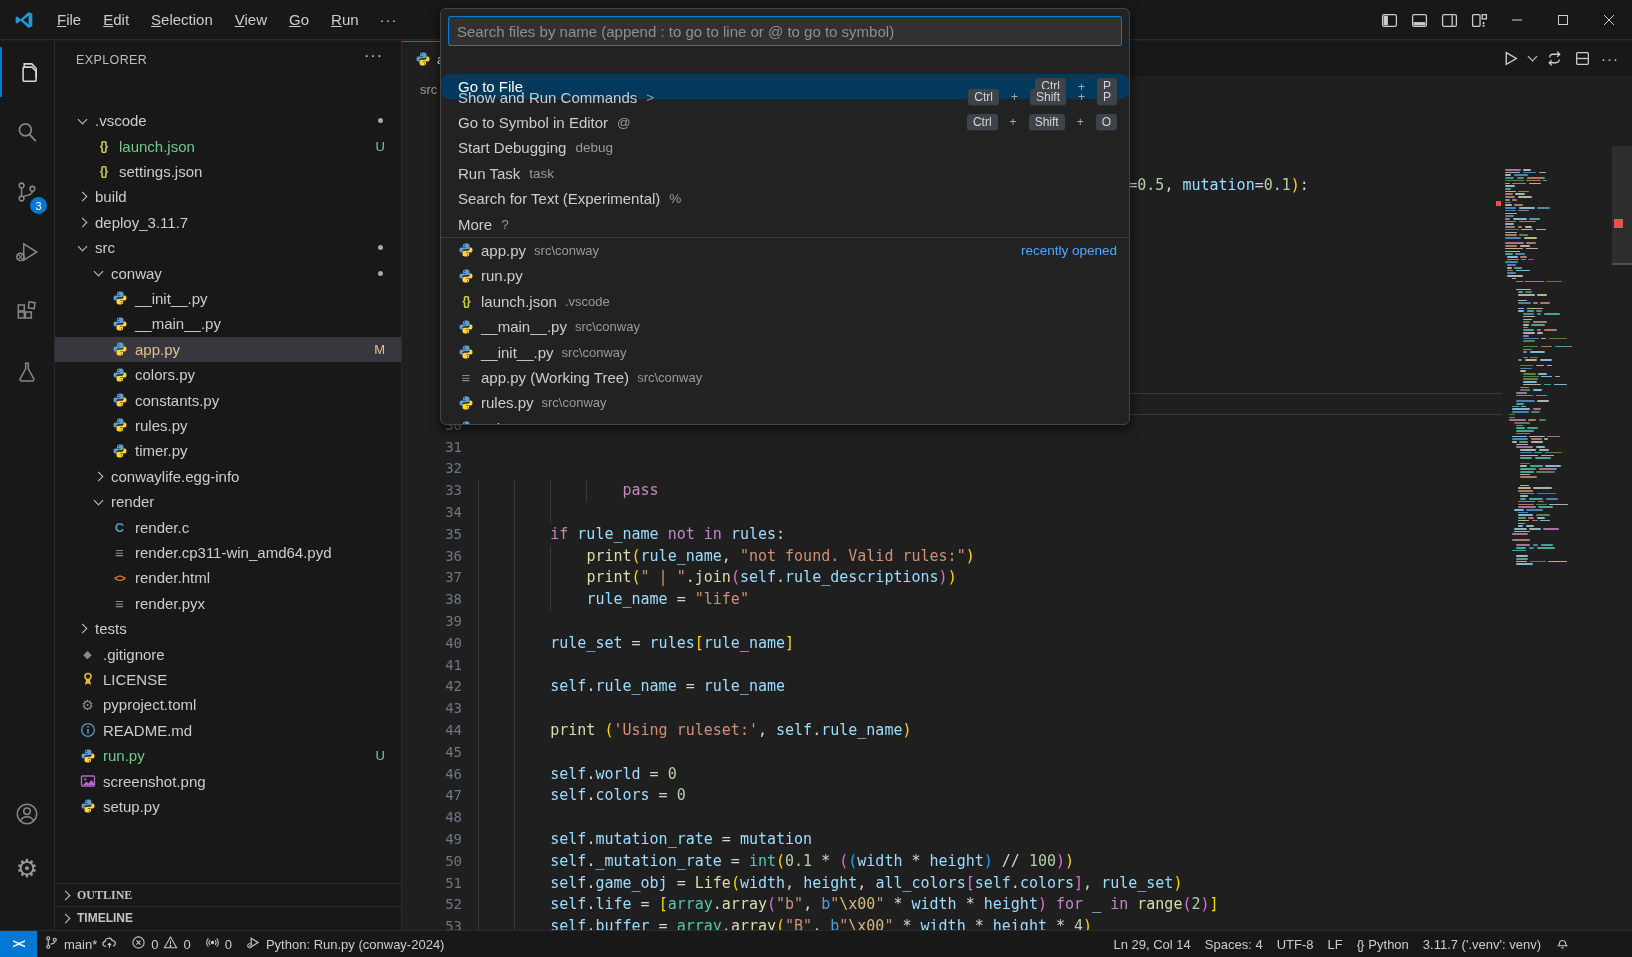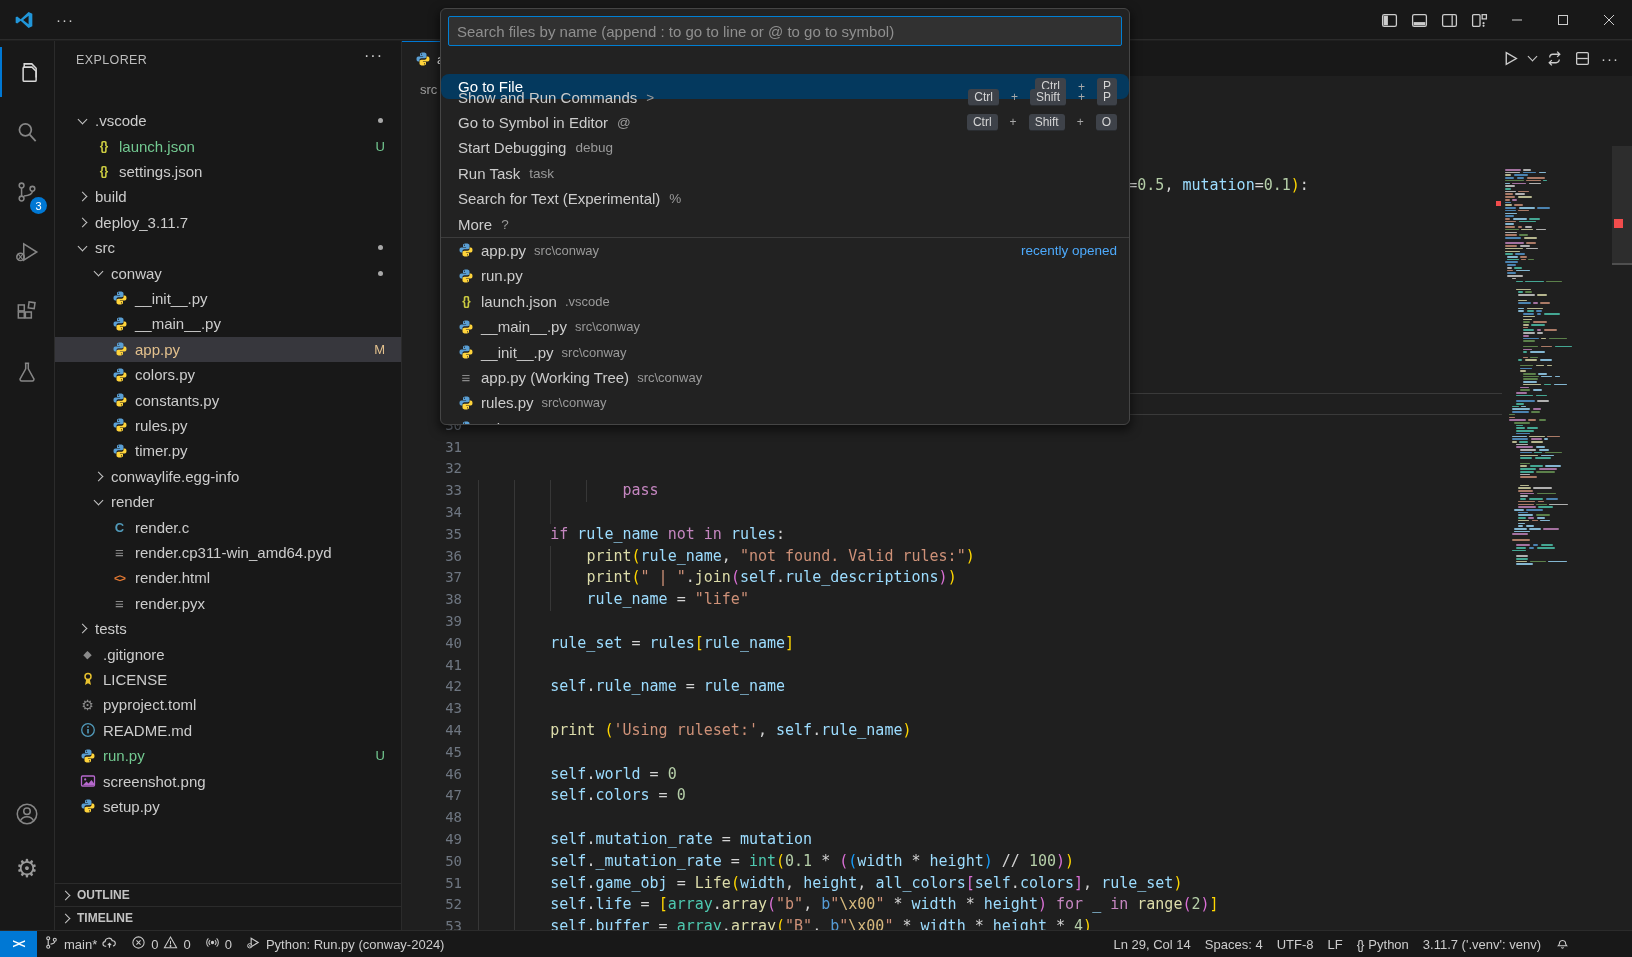--- a/index.html
+++ b/index.html
@@ -126,20 +126,28 @@
 </style>
 </head>
 <body>
 
 <div class="app">
 
   <div class="titlebar">
     <svg class="vscode-logo" viewBox="0 0 24 24">
       <path fill="#2196d9" d="M17.5 2.5L8 11 3.8 7.8 2 8.7v6.6l1.8.9L8 13l9.5 8.5 4.5-2V4.5zM17.5 7v10L11 12z"></path>
     </svg>
+    <div class="menus">
+        <div class="menu-item">File</div>
+        <div class="menu-item">Edit</div>
+        <div class="menu-item">Selection</div>
+        <div class="menu-item">View</div>
+        <div class="menu-item">Go</div>
+        <div class="menu-item">Run</div>
+      </div>
     <div class="menu-more">···</div>
     <div class="tb-right">
       <div class="tb-icon">
         <svg viewBox="0 0 16 16">
             <rect x="1.5" y="2.5" width="13" height="11" rx="1.5" fill="none" stroke="#cccccc" stroke-width="1.2"></rect>
             <rect x="2.5" y="3.5" width="4" height="9" fill="#cccccc"></rect>
           </svg>
       </div>
       <div class="tb-icon">
         <svg viewBox="0 0 16 16">
@@ -442,21 +450,21 @@
           <span class="fic">
             <svg viewBox="0 0 32 32">
               <path fill="#5a9fd4" d="M16 3c-6 0-6 2.5-6 4v3h6.2v1H6.5C4 11 3 13 3 16s1 5 3.5 5H9v-3c0-2 1.7-3.5 3.7-3.5h6.8c1.9 0 3.5-1.6 3.5-3.5V7c0-2.7-2.7-4-7-4zm-3 2.2a1.2 1.2 0 110 2.4 1.2 1.2 0 010-2.4z"></path>
               <path fill="#ffd43b" d="M16 29c6 0 6-2.5 6-4v-3h-6.2v-1h9.7c2.5 0 3.5-2 3.5-5s-1-5-3.5-5H23v3c0 2-1.7 3.5-3.7 3.5h-6.8C10.6 17.5 9 19.1 9 21v4c0 2.7 2.7 4 7 4zm3-2.2a1.2 1.2 0 110-2.4 1.2 1.2 0 010 2.4z"></path>
             </svg>
           </span>
           <span class="tree-label">setup.py</span>
         </div>
       </div>
     <div id="sb-sections">
-        <div class="sb-section" style="top: 842px;">
+        <div class="sb-section" style="top: 842px; font-family: Liberation Serif, serif;">
           <span class="twisty right"></span>
           <span>OUTLINE</span>
         </div>
         <div class="sb-section" style="top: 865px;">
           <span class="twisty right"></span>
           <span>TIMELINE</span>
         </div>
       </div>
   </div>
 

